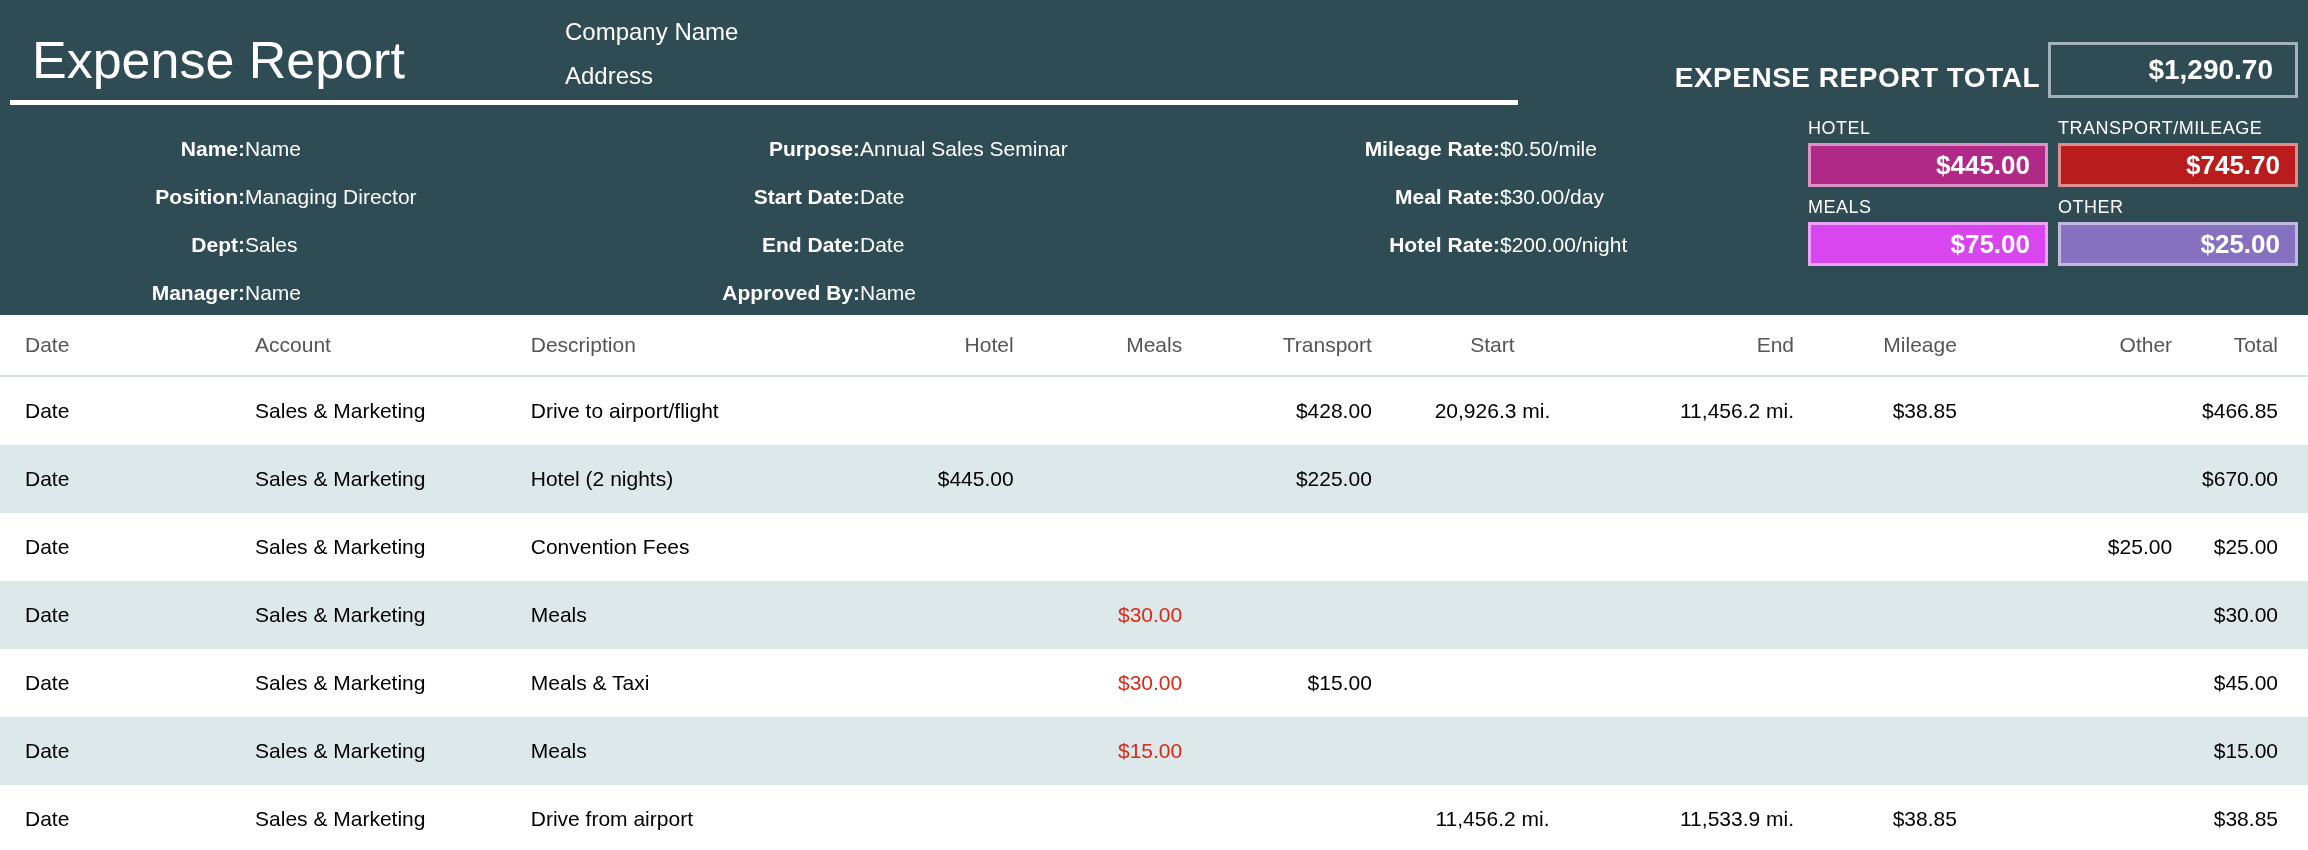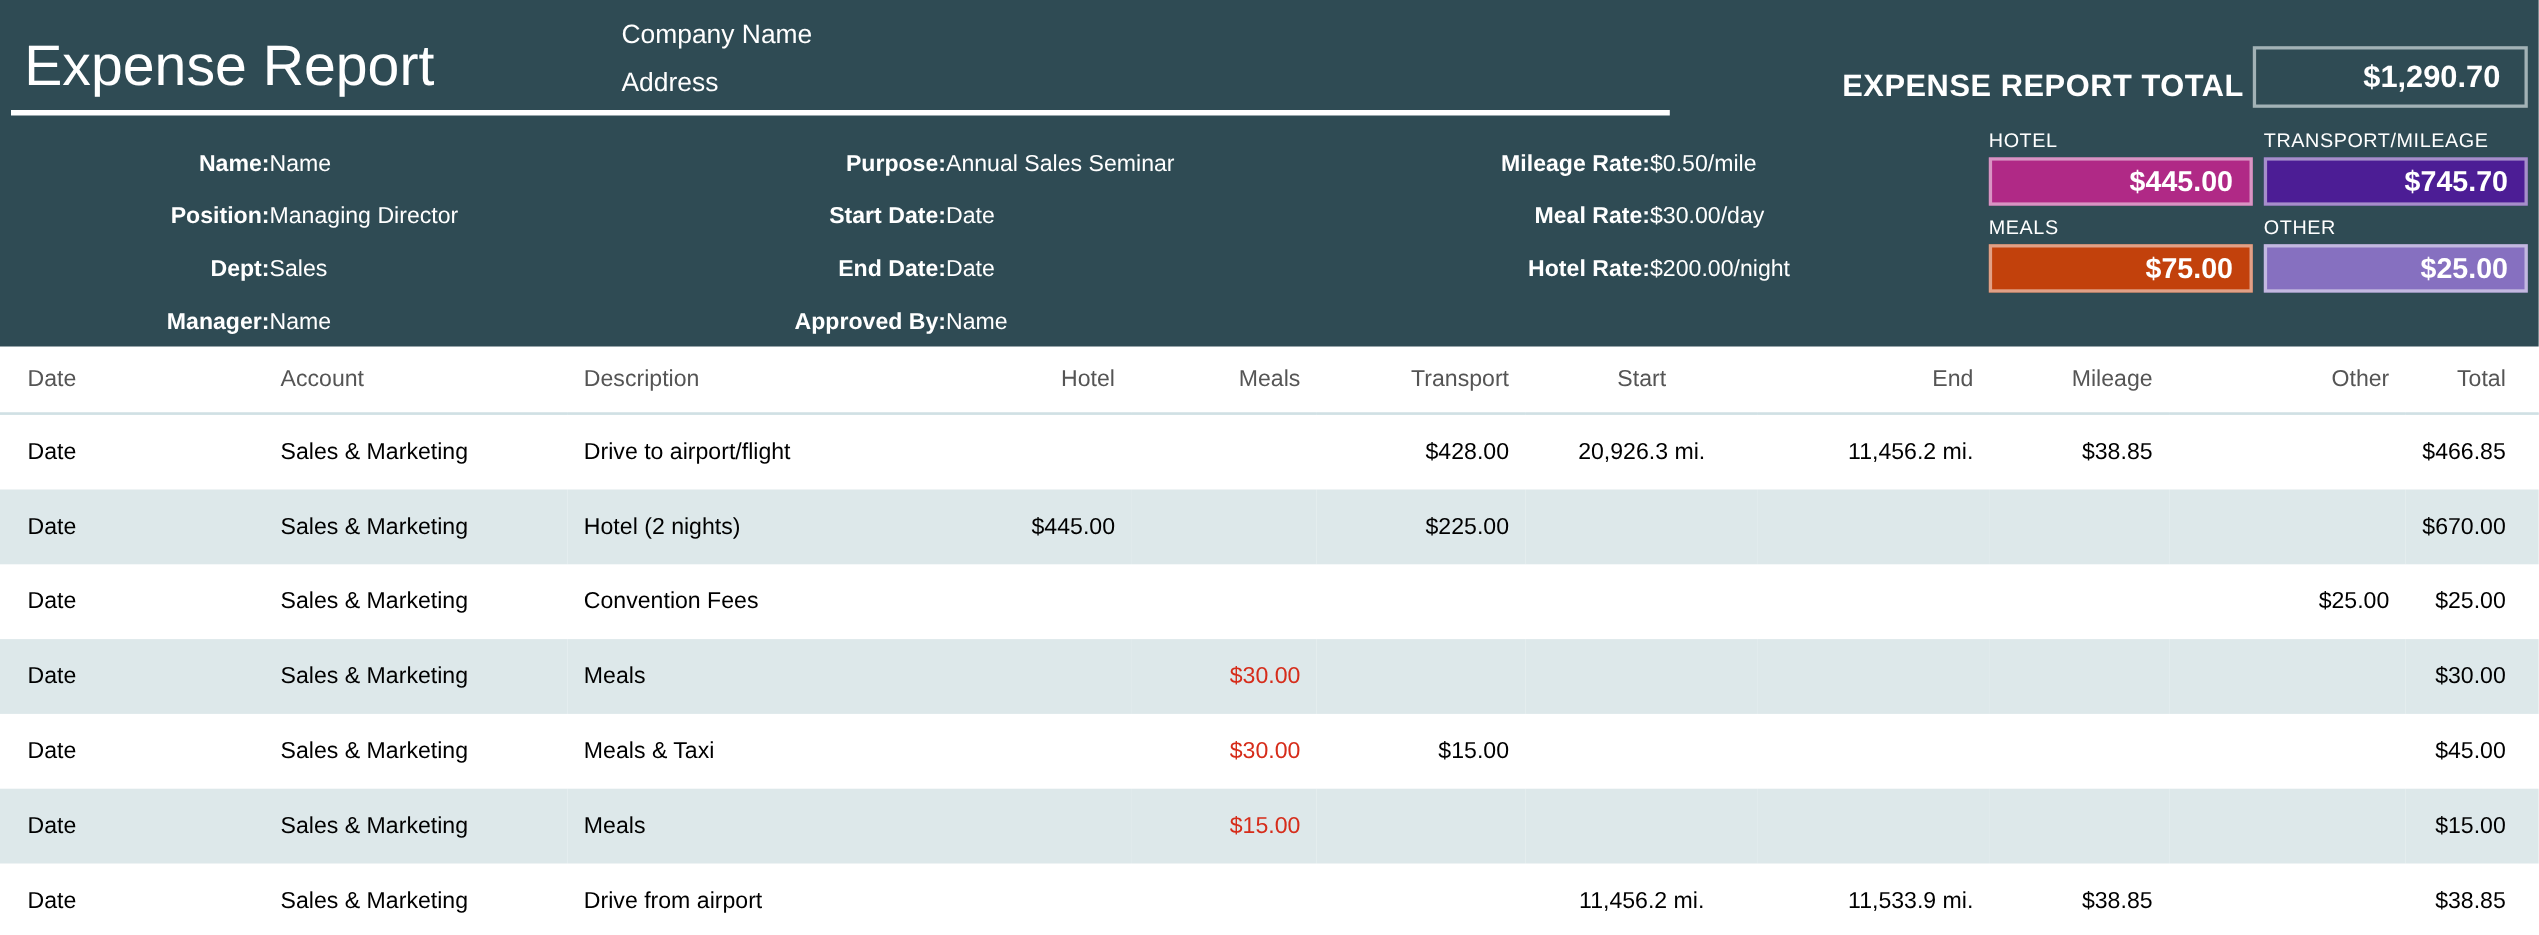--- a/index.html
+++ b/index.html
@@ -1,38 +1,38 @@
 <!DOCTYPE html>
 <html><head>
 <meta charset="utf-8">
 <style>
   html,body{margin:0;padding:0;font-family:"Segoe UI",Arial,sans-serif;background:#fff;color:#000;}
   .page{width:2308px;}
   .hdr{background:#2f4b54;color:#fff;height:315px;position:relative;}
-  .title{position:absolute;left:22px;top:30px;font-size:52px;font-weight:300;}
+  .title{position:absolute;left:32px;top:30px;font-size:52px;font-weight:300;}
   .company{position:absolute;left:565px;top:18px;font-size:24px;text-align:right;}
   .addr{position:absolute;left:565px;top:62px;font-size:24px;}
   .divider{position:absolute;left:10px;right:790px;top:100px;height:5px;background:#fff;}
   .meta{position:absolute;top:125px;left:0;font-size:21px;}
   .meta .row{display:flex;height:48px;align-items:center;}
   .meta .lbl{width:245px;text-align:right;font-weight:600;}
   .meta .val{width:300px;}
   .meta2{left:560px;}
   .meta2 .lbl{width:300px;}
   .meta3{left:1100px;}
   .meta3 .lbl{width:400px;}
   .totlabel{position:absolute;right:268px;top:62px;font-size:28px;font-weight:600;letter-spacing:0.5px;}
   .totbox{position:absolute;right:10px;top:42px;width:250px;height:56px;border:3px solid #a2b2b6;display:flex;align-items:center;justify-content:flex-end;padding-right:22px;font-size:28px;font-weight:600;box-sizing:border-box;}
   .summary{position:absolute;right:10px;top:118px;width:490px;display:flex;flex-wrap:wrap;gap:10px 10px;}
   .summ{width:240px;}
   .summ .sl{font-size:18px;letter-spacing:0.5px;margin-bottom:4px;}
   .summ .sv{height:44px;border:3px solid rgba(255,255,255,0.5);display:flex;align-items:center;justify-content:flex-end;padding-right:15px;font-size:26px;font-weight:600;box-sizing:border-box;}
   .sv-hotel{background:#b02986;}
-  .sv-trans{background:#4c1d95;}
-  .sv-meals{background:#c2410c;}
+  .sv-trans{background:#b91c1c;}
+  .sv-meals{background:#d946ef;}
   .sv-other{background:#8670c0;}
   table{width:100%;border-collapse:collapse;font-size:21px;}
   thead th{text-align:left;font-weight:400;color:#555;padding:18px 15px;border-bottom:2px solid #d0e0e4;background:#fff;}
   tbody td{padding:22px 15px;}
   tbody tr:nth-child(even){background:#dde8ea;}
   .r{text-align:right;}
   .red{color:#d62c1a;}
   th.date,td.date{width:245px;padding-left:25px;}
   th.acct,td.acct{width:290px;}
   th.desc,td.desc{width:360px;}

